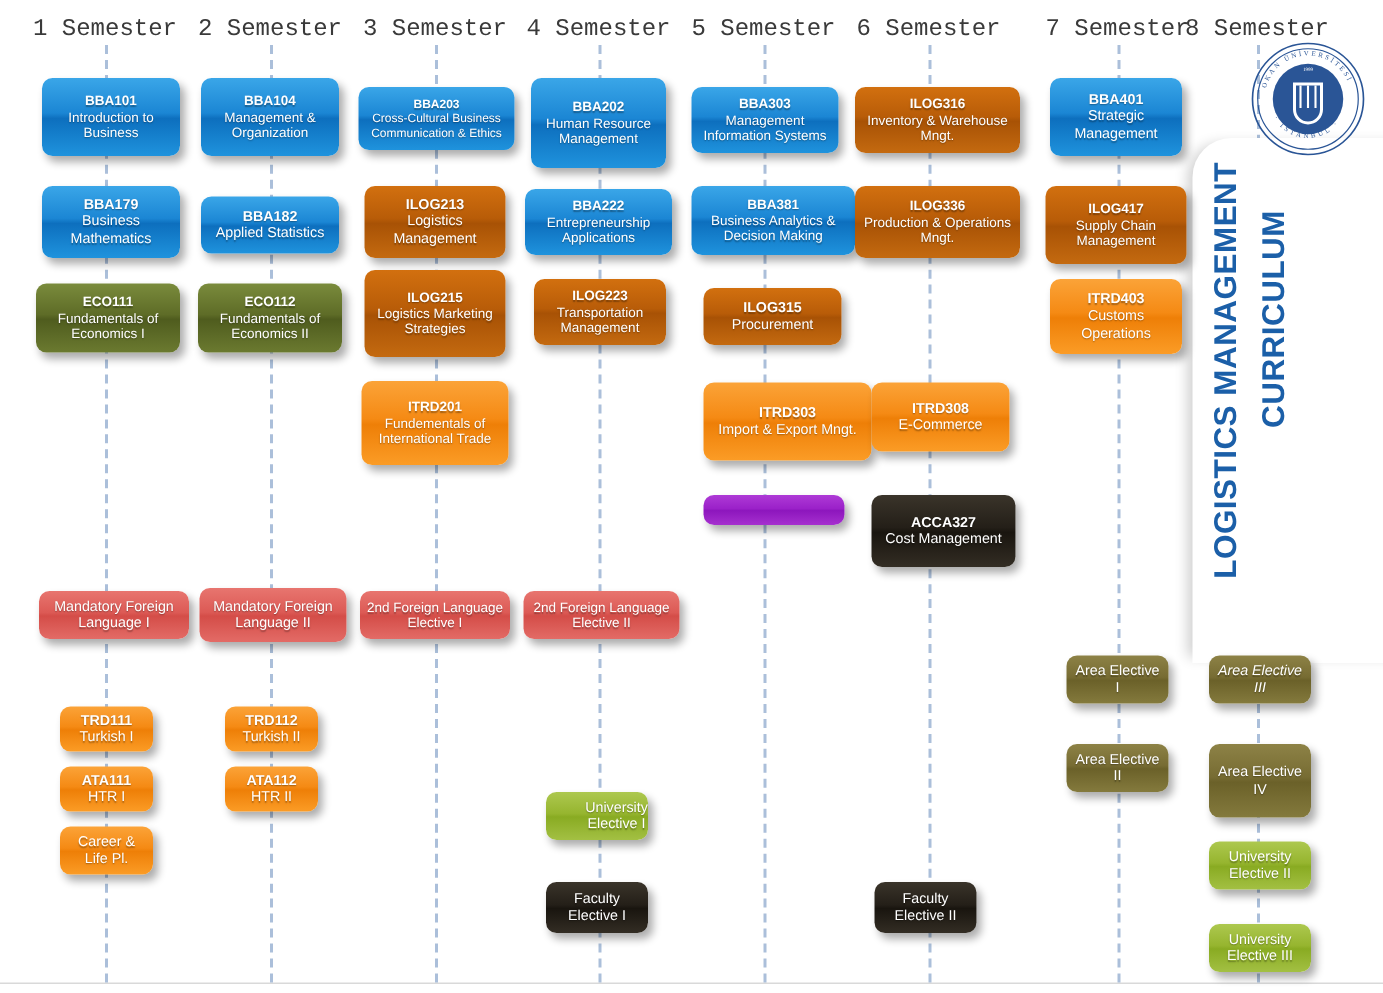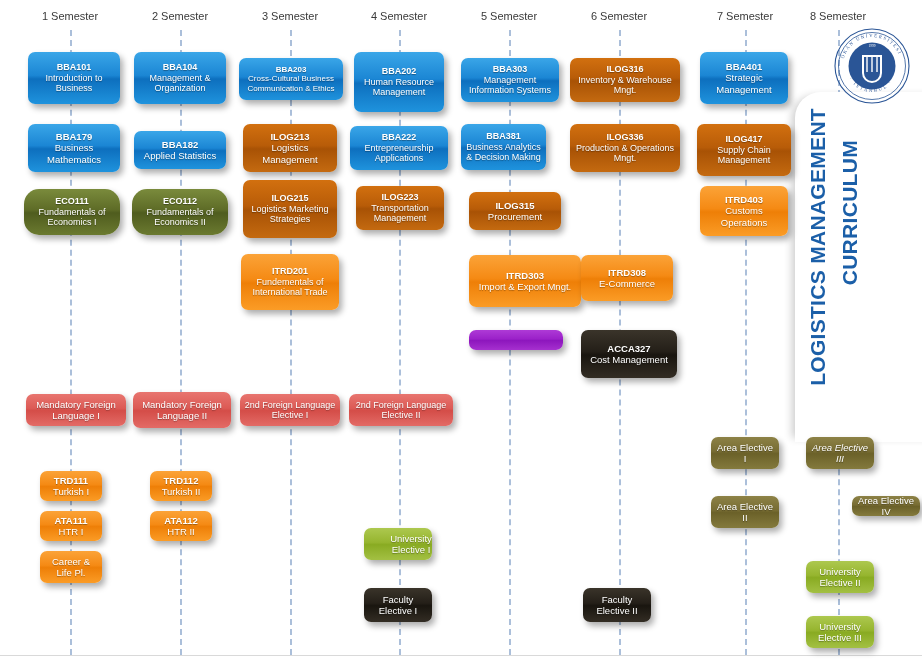--- a/index.html
+++ b/index.html
@@ -12,43 +12,43 @@
   
   .frame-line{position:absolute;left:0;width:922px;height:1px;background:#d9d9d9;}
   .frame-line.bottom{top:655px;}
 
   
   .col-guide{
     position:absolute;top:30px;height:625px;width:0;
     border-left:2px dashed #9db4d4;opacity:.85;
   }
   .sem-label{
-    position:absolute;top:10px;font-size:11px;color:#3a3a3a;
+    position:absolute;top:10px;font-size:16px;color:#3a3a3a;
     white-space:nowrap;transform:translateX(-50%);
-    font-family:Liberation Sans, sans-serif;
+    font-family:Liberation Mono, monospace;
   }
 
   
   .node{
     position:absolute;box-sizing:border-box;
     border-radius:7px;color:#fff;text-align:center;
     display:flex;flex-direction:column;justify-content:center;align-items:center;
     font-size:9.5px;line-height:11.5px;padding:3px 4px;
     box-shadow:3px 4px 6px rgba(0,0,0,.33);
     text-shadow:0 1px 1px rgba(0,0,0,.35);
     overflow:hidden;
   }
   .node .code{font-weight:bold;display:block;}
   .node .ttl{display:block;}
   .node.small{font-size:9px;line-height:10.5px;}
   .node.tiny{font-size:8px;line-height:9.5px;}
 
   
   .c-blue{background:linear-gradient(180deg,#3aa6e8 0%,#1b86d4 45%,#0d6fbe 52%,#1f93dd 100%);}
-  .c-olive{background:linear-gradient(180deg,#7a8b3c 0%,#5e6c27 45%,#4f5c1e 52%,#6b7a30 100%);border-radius:15px;}
+  .c-olive{background:linear-gradient(180deg,#7a8b3c 0%,#5e6c27 45%,#4f5c1e 52%,#6b7a30 100%);}
   .c-orange-d{background:linear-gradient(180deg,#d2700f 0%,#b85c08 45%,#a85205 52%,#c46a10 100%);}
   .c-orange-l{background:linear-gradient(180deg,#fba338 0%,#f58a14 45%,#ee7f07 52%,#fb9c26 100%);}
   .c-purple{background:linear-gradient(180deg,#ae3ad6 0%,#9b21c9 45%,#8d16bd 52%,#a630cf 100%);}
   .c-dark{background:linear-gradient(180deg,#3a342a 0%,#241f18 45%,#19150f 52%,#332d24 100%);}
   .c-red{background:linear-gradient(180deg,#e8756f 0%,#dc5a55 45%,#d44d48 52%,#e3६b66 100%);}
   .c-red{background:linear-gradient(180deg,#e8756f 0%,#dc5a55 45%,#d44d48 52%,#e36b66 100%);}
   .c-khaki{background:linear-gradient(180deg,#8d8246 0%,#776c33 45%,#6b6129 52%,#847a3d 100%);}
   .c-green-l{background:linear-gradient(180deg,#adc84f 0%,#96b52f 45%,#89ab22 52%,#a3c043 100%);}
 
   
@@ -213,21 +213,21 @@
       <div class="node c-green-l" style="left: 364px; top: 528px; width: 68px; height: 32px; padding-left: 30px;">
         <span class="ttl">University Elective I</span>
       </div>
       <div class="node c-dark" style="left: 364px; top: 588px; width: 68px; height: 34px;">
         <span class="ttl">Faculty Elective I</span>
       </div>
       <div class="node c-blue small" style="left: 461px; top: 58px; width: 98px; height: 44px;">
         <span class="code">BBA303</span>
         <span class="ttl">Management Information Systems</span>
       </div>
-      <div class="node c-blue small" style="left: 461px; top: 124px; width: 85px; height: 46px;">
+      <div class="node c-blue small" style="left: 461px; top: 124px; width: 109px; height: 46px;">
         <span class="code">BBA381</span>
         <span class="ttl">Business Analytics &amp; Decision Making</span>
       </div>
       <div class="node c-orange-d" style="left: 469px; top: 192px; width: 92px; height: 38px;">
         <span class="code">ILOG315</span>
         <span class="ttl">Procurement</span>
       </div>
       <div class="node c-orange-l" style="left: 469px; top: 255px; width: 112px; height: 52px; text-align: center;">
         <span class="code">ITRD303</span>
         <span class="ttl">Import  &amp; Export Mngt.</span>
@@ -269,21 +269,21 @@
       </div>
       <div class="node c-khaki" style="left: 711px; top: 437px; width: 68px; height: 32px;">
         <span class="ttl">Area Elective I</span>
       </div>
       <div class="node c-khaki" style="left: 711px; top: 496px; width: 68px; height: 32px;">
         <span class="ttl">Area Elective II</span>
       </div>
       <div class="node c-khaki" style="left: 806px; top: 437px; width: 68px; height: 32px; font-style: italic;">
         <span class="ttl">Area Elective III</span>
       </div>
-      <div class="node c-khaki" style="left: 806px; top: 496px; width: 68px; height: 20px; margin-left: 46px;">
+      <div class="node c-khaki" style="left: 806px; top: 496px; width: 68px; height: 49px;">
         <span class="ttl">Area Elective IV</span>
       </div>
       <div class="node c-green-l" style="left: 806px; top: 561px; width: 68px; height: 32px;">
         <span class="ttl">University Elective II</span>
       </div>
       <div class="node c-green-l" style="left: 806px; top: 616px; width: 68px; height: 32px;">
         <span class="ttl">University Elective III</span>
       </div>
     </div>
 </div>

